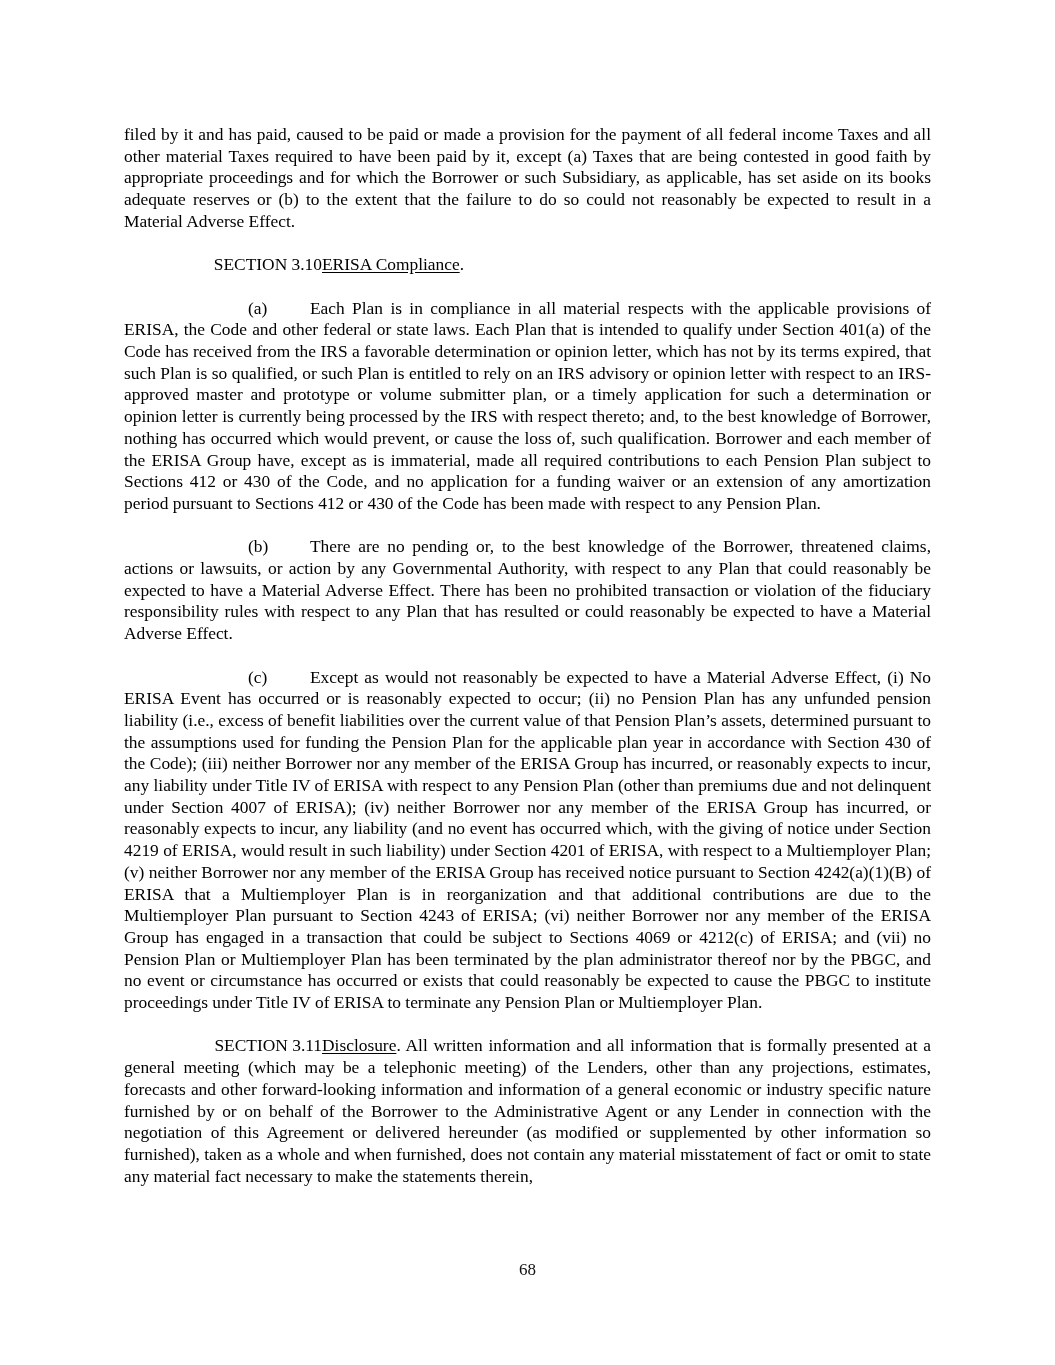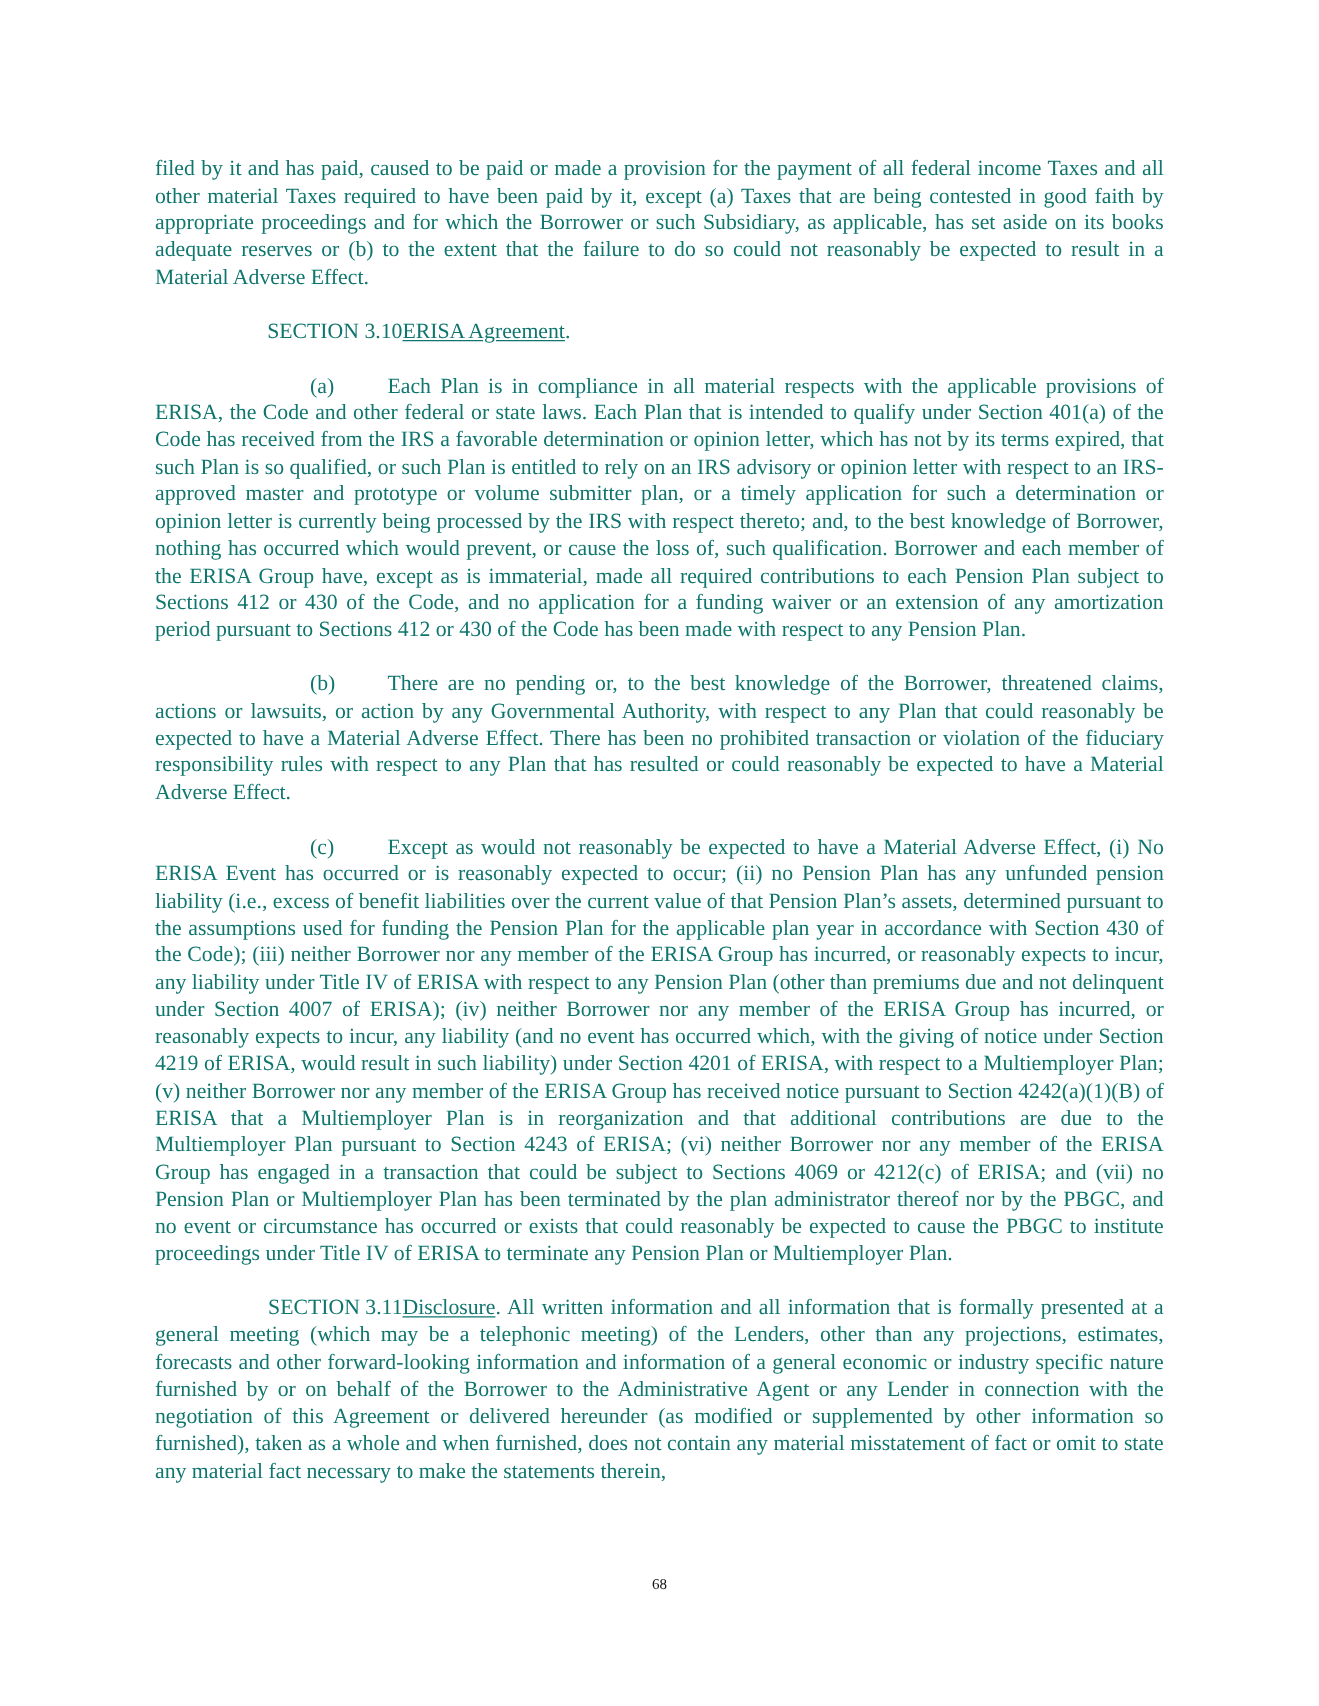--- a/index.html
+++ b/index.html
@@ -1,45 +1,45 @@
 <!DOCTYPE html>
 <html><head>
 <meta charset="utf-8">
 <style>
   html, body { margin: 0; padding: 0; background: #ffffff; }
   body { width: 1055px; height: 1365px; position: relative; overflow: hidden; }
   .page {
     position: absolute; left: 124px; top: 124px; width: 807px;
     font-family: "Liberation Serif", serif; font-size: 17.4px; line-height: 21.7px;
-    color: #0f766e;
+    color: #000000;
   }
   .para { margin: 0; text-align: justify; }
   .gap { height: 21.7px; }
   .section-head { margin: 0; padding-left: 62px; }
   .section-num { display: inline-block; width: 136px; text-align: right; }
   .u { text-decoration: underline; text-underline-offset: 2px; }
   .sub { margin: 0; text-align: justify; text-indent: 124px; }
   .sub .lbl { display: inline-block; width: 62px; text-indent: 0; }
   .sec-para { margin: 0; text-align: justify; text-indent: 62px; }
   .sec-para .section-num { text-indent: 0; }
   .page-number {
     position: absolute; left: 0; width: 1055px; top: 1260px; text-align: center;
-    font-family: "Liberation Serif", serif; font-size: 12px; color: #111111;
+    font-family: "Liberation Serif", serif; font-size: 17px; color: #111111;
   }
 </style>
 </head>
 <body>
 
 <div class="page">
 
   <p class="para">filed by it and has paid, caused to be paid or made a provision for the payment of all federal income Taxes and all other material Taxes required to have been paid by it, except (a) Taxes that are being contested in good faith by appropriate proceedings and for which the Borrower or such Subsidiary, as applicable, has set aside on its books adequate reserves or (b) to the extent that the failure to do so could not reasonably be expected to result in a Material Adverse Effect.</p>
 
   <div class="gap"></div>
 
-  <p class="section-head"><span class="section-num">SECTION 3.10</span><span class="u">ERISA Agreement</span><span>.</span></p>
+  <p class="section-head"><span class="section-num">SECTION 3.10</span><span class="u">ERISA Compliance</span><span>.</span></p>
 
   <div class="gap"></div>
 
   <p class="sub"><span class="lbl">(a)</span><span>Each Plan is in compliance in all material respects with the applicable provisions of ERISA, the Code and other federal or state laws.  Each Plan that is intended to qualify under Section 401(a) of the Code has received from the IRS a favorable determination or opinion letter, which has not by its terms expired, that such Plan is so qualified, or such Plan is entitled to rely on an IRS advisory or opinion letter with respect to an IRS-approved master and prototype or volume submitter plan, or a timely application for such a determination or opinion letter is currently being processed by the IRS with respect thereto; and, to the best knowledge of Borrower, nothing has occurred which would prevent, or cause the loss of, such qualification.  Borrower and each member of the ERISA Group have, except as is immaterial, made all required contributions to each Pension Plan subject to Sections 412 or 430 of the Code, and no application for a funding waiver or an extension of any amortization period pursuant to Sections 412 or 430 of the Code has been made with respect to any Pension Plan.</span></p>
 
   <div class="gap"></div>
 
   <p class="sub"><span class="lbl">(b)</span><span>There are no pending or, to the best knowledge of the Borrower, threatened claims, actions or lawsuits, or action by any Governmental Authority, with respect to any Plan that could reasonably be expected to have a Material Adverse Effect.  There has been no prohibited transaction or violation of the fiduciary responsibility rules with respect to any Plan that has resulted or could reasonably be expected to have a Material Adverse Effect.</span></p>
 
   <div class="gap"></div>

